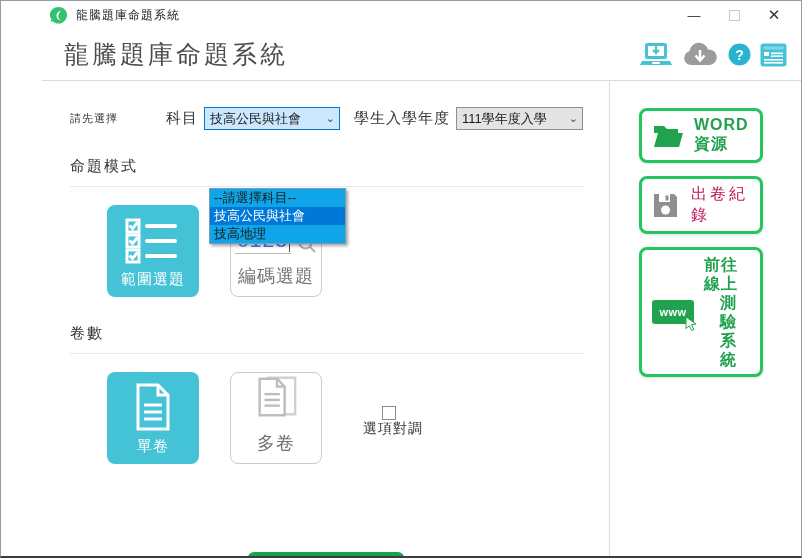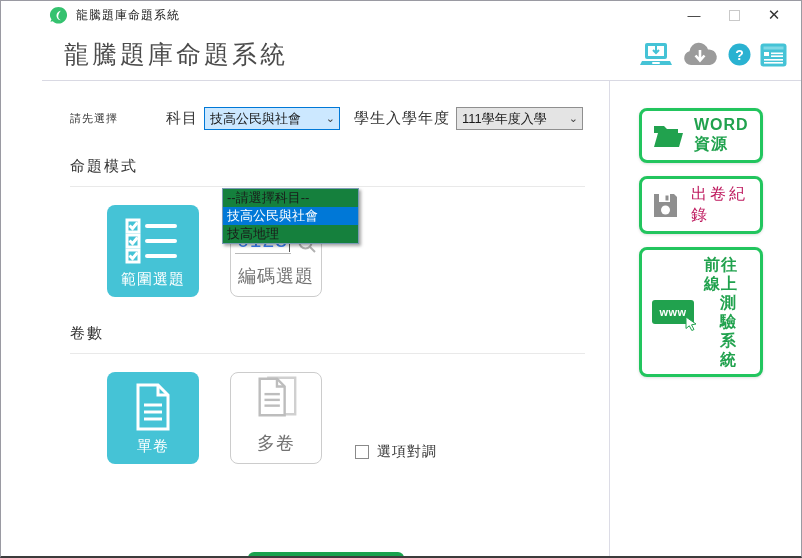--- a/index.html
+++ b/index.html
@@ -31,40 +31,40 @@
   .prompt { font-size:11px; color:#333; letter-spacing:1px; }
   .fld-label { font-size:15px; color:#333; letter-spacing:1px; }
   .lbl-subject { margin-left:48px; }
   .lbl-year { margin-left:14px; }
   .select { height:23px; display:flex; align-items:center; font-size:13px; color:#1a1a1a; padding:0 4px 0 5px; margin-left:6px; position:relative; }
   .select .chev { margin-left:auto; font-size:11px; color:#444; padding-left:6px; }
   .select-subject { width:136px; background:#cce8ff; border:1px solid #0078d7; }
   .select-year { width:127px; background:#e4e4e4; border:1px solid #8f8f8f; }
   
   .dropdown {
-    position:absolute; left:180px; top:107px; width:137px; background:#15803d;
+    position:absolute; left:167px; top:107px; width:137px; background:#0ea5e9;
     border:1px solid #7b9ab5; box-shadow:2px 2px 3px rgba(0,0,0,0.35); z-index:20;
   }
   .dd-item { height:18px; line-height:18px; font-size:13px; color:#1a1a1a; padding-left:4px; white-space:nowrap; }
   .dd-item.selected { background:#0078d7; color:#fff; }
   
   .section-title { font-size:15px; color:#333; letter-spacing:2px; margin-top:27px; }
   .section-rule { border:none; border-top:1px solid #e9e9e9; margin-top:10px; }
   .tiles-row { display:flex; margin-top:18px; margin-left:37px; align-items:flex-end; }
   .tile { width:92px; height:92px; border-radius:8px; display:flex; flex-direction:column; align-items:center; justify-content:flex-end; padding-bottom:8px; }
   .tile-teal { background:#45c3d6; }
   .tile-label-white { color:#fff; font-size:15px; letter-spacing:1px; margin-top:6px; }
   .tile-card { background:#fff; border:1px solid #cccccc; }
   .tile-label-gray { color:#737373; font-size:18px; letter-spacing:1px; margin-top:10px; }
   .tile + .tile { margin-left:31px; }
   .code-input-row { display:flex; align-items:flex-end; }
   .code-input { display:flex; align-items:flex-end; border-bottom:1px solid #b9b9b9; padding:0 1px 1px 2px; }
   .code-text { font-size:21px; color:#3b82f6; letter-spacing:1px; }
   .caret { width:1px; height:16px; background:#555; margin-left:1px; }
-  .checkbox-row { display:flex; align-items:center; margin-left:33px; margin-bottom:3px; }
+  .checkbox-row { display:flex; align-items:center; margin-left:33px; margin-bottom:26px;flex-direction:column; }
   .checkbox { width:14px; height:14px; border:1px solid #8a8a8a; background:#fff; }
   .checkbox-label { font-size:14px; color:#333; margin-left:8px; letter-spacing:1px; }
   
   .submit-wrap { position:absolute; left:0; right:0; top:471px; display:flex; justify-content:center; }
   .submit-btn { width:156px; height:40px; background:#19a24e; border:none; border-radius:6px; color:#fff; font-size:18px; letter-spacing:3px; font-family:inherit; display:flex; align-items:center; justify-content:center; }
   
   .side-btn { width:124px; min-height:42px; background:#fff; border:3px solid #22c55e; border-radius:8px; box-shadow:0 1px 3px rgba(0,0,0,0.13); display:flex; align-items:center; padding:5px 8px 5px 10px; margin-bottom:13px; }
   .side-btn .s-ico { flex:0 0 auto; display:flex; align-items:center; justify-content:center; }
   .side-text-green { color:#21a24e; font-size:16px; font-weight:bold; letter-spacing:1px; margin-left:10px; }
   .side-text-gray { color:#be185d; font-size:16px; letter-spacing:3px; margin-left:12px; }

